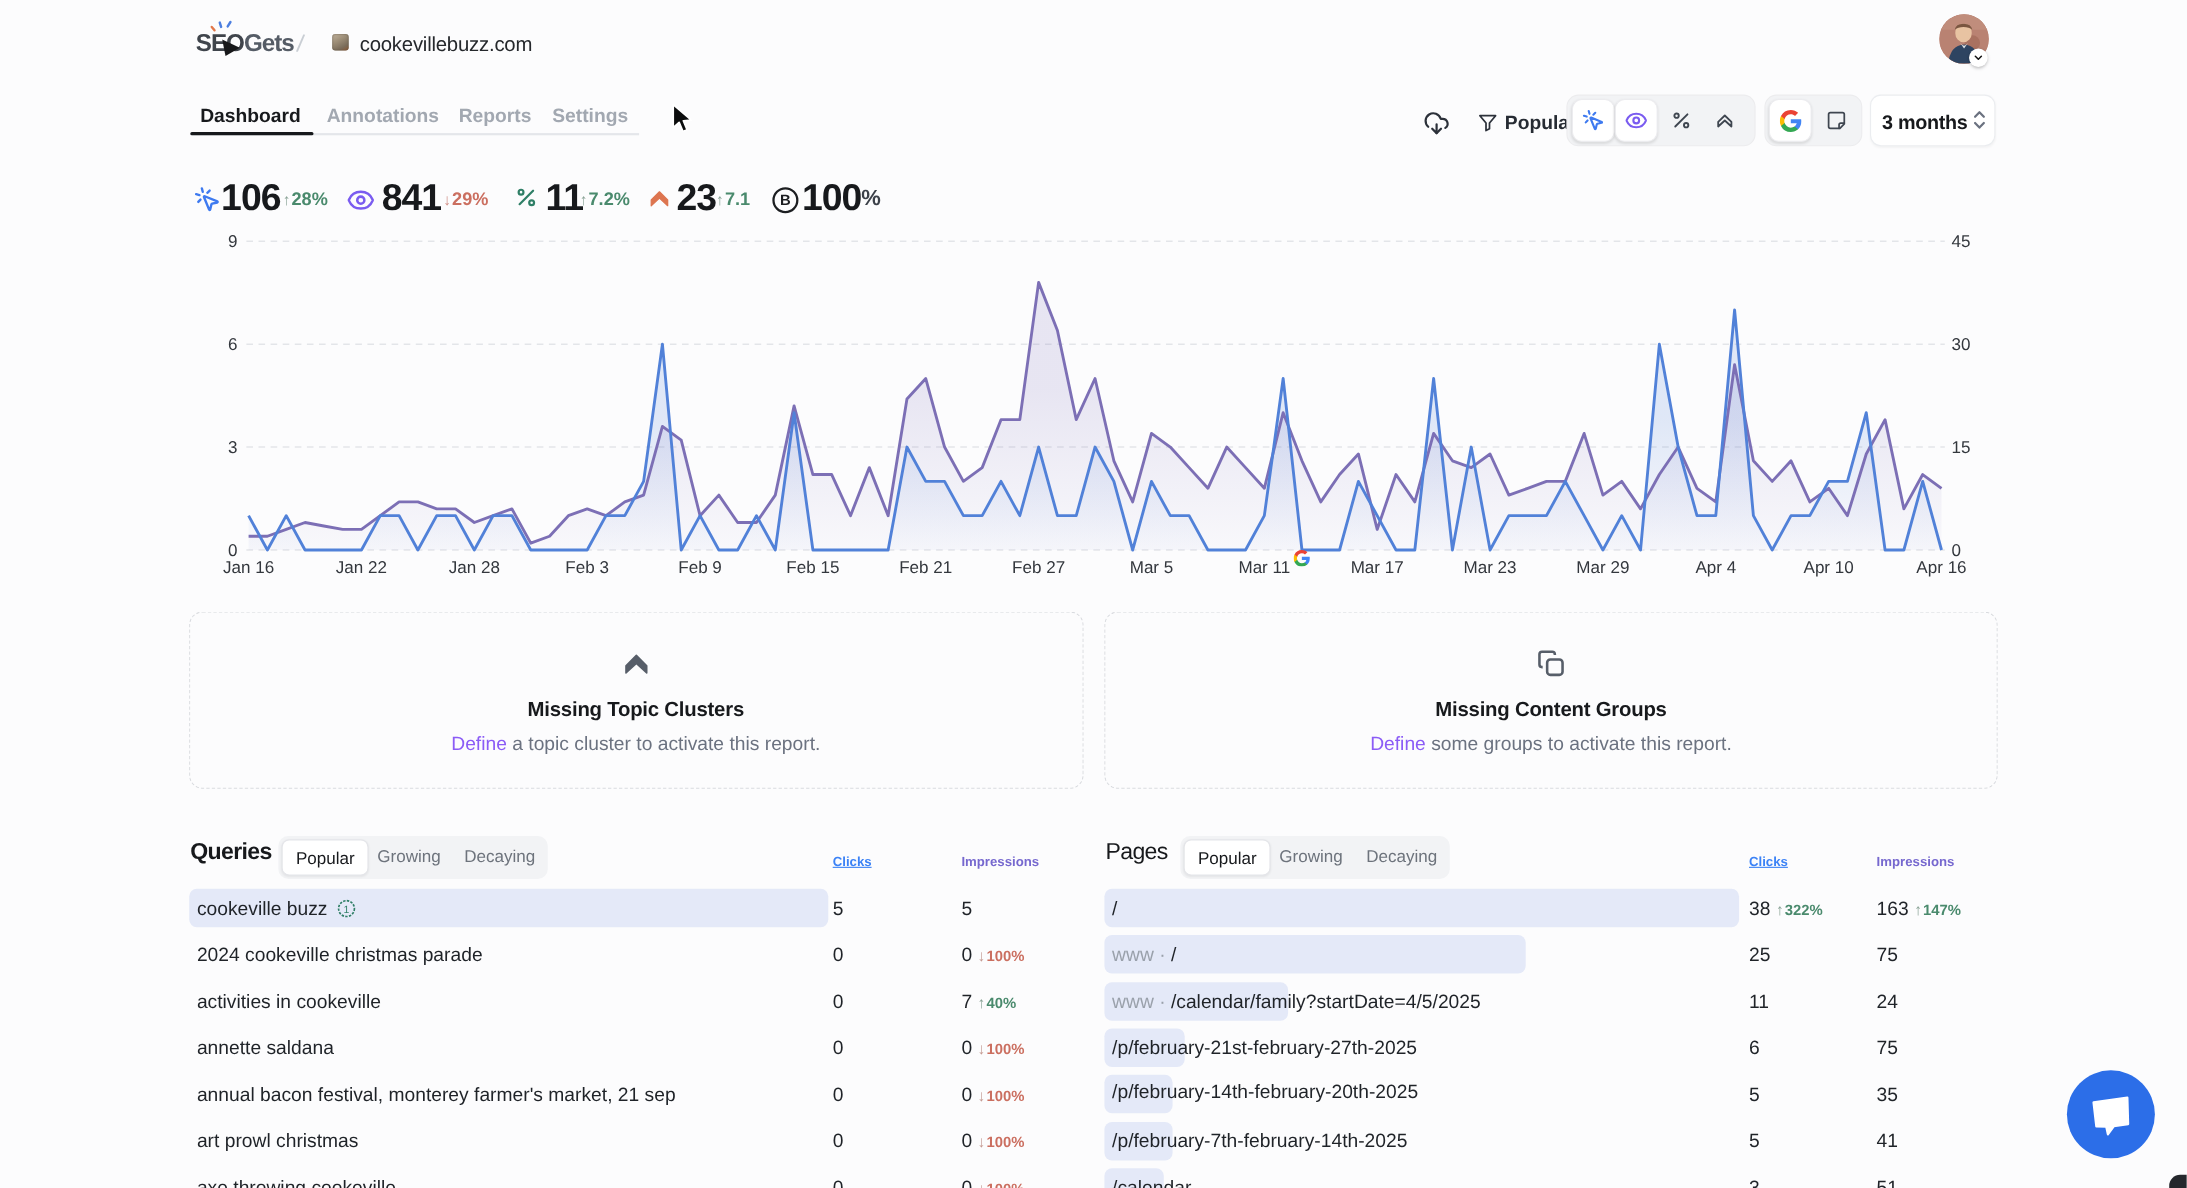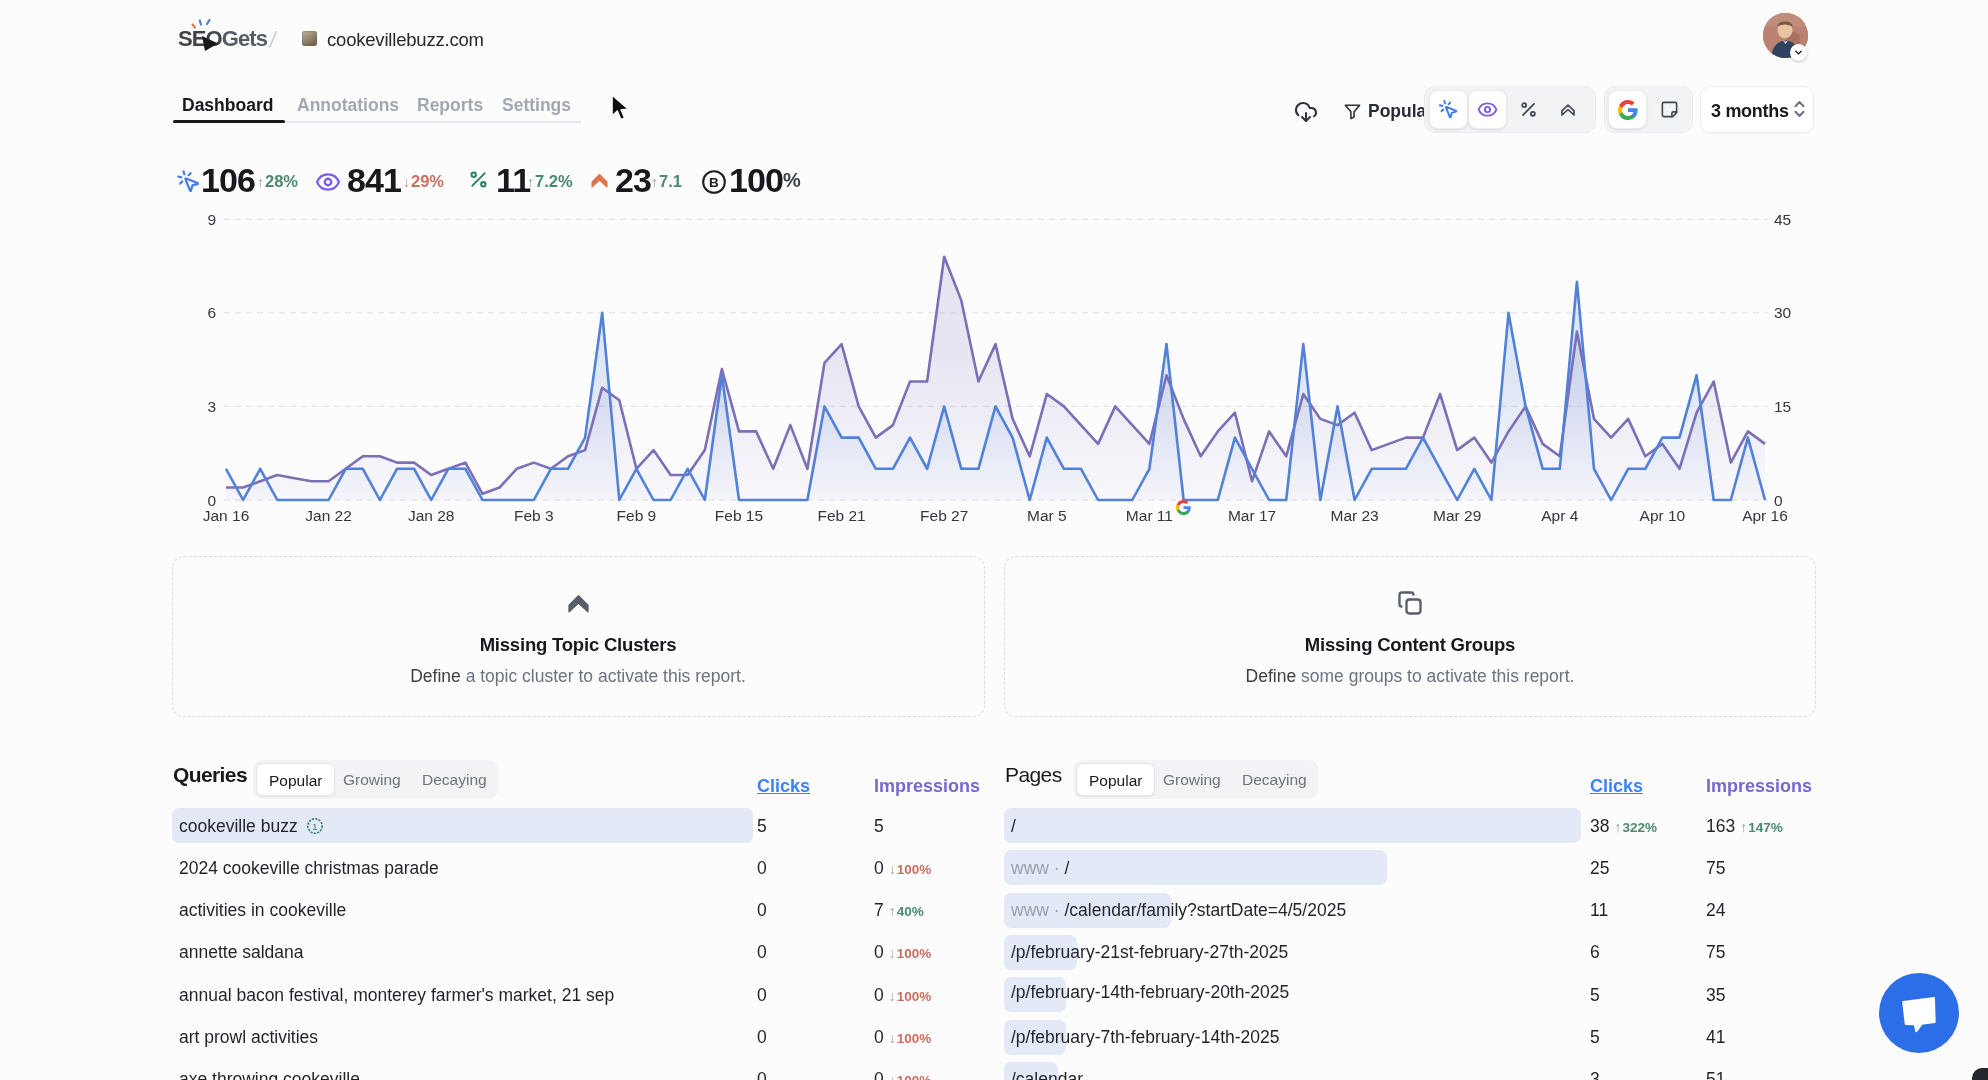--- a/index.html
+++ b/index.html
@@ -10,25 +10,25 @@
 .g {color:#4a8a6d} .r {color:#cb6f60}
 .gl {stroke:#e3e5e9;stroke-width:1.4;stroke-dasharray:6 5;fill:none}
 .yl {font-size:15.5px;fill:#33373d;font-family:"Liberation Sans"}
 .xl {font-size:15.5px;fill:#33373d;font-family:"Liberation Sans"}
 .tgroup {position:absolute;top:86px;height:47px;background:#f2f3f5;border:1px solid #ececee;border-radius:11px}
 .tbtn {position:absolute;top:90px;width:39px;height:39px;border-radius:9px;display:flex;align-items:center;justify-content:center}
 .tbtn.on {background:#fff;border:1px solid #ececef;box-shadow:0 1px 2.5px rgba(0,0,0,.10)}
 .card {position:absolute;top:556px;height:161px;border:1.5px dashed #d9dbdf;border-radius:12px}
 .ct {position:absolute;top:634px;font-size:18.5px;font-weight:bold;color:#17191c;text-align:center;letter-spacing:-0.2px}
 .cb {position:absolute;top:666px;font-size:17.5px;color:#6b7280;text-align:center}
-.bl {color:#404040}
+.bl {color:#8b5cf6}
 .pillg {position:absolute;top:760px;height:39px;background:#f2f3f5;border-radius:9px}
 .pill.on {position:absolute;top:763px;height:33px;line-height:33px;padding:0 12px;background:#fff;border:1px solid #e4e5e9;border-radius:7px;font-size:15.5px;font-weight:500;color:#17191c;box-shadow:0 1px 2px rgba(0,0,0,.06)}
 .ptxt {position:absolute;top:763px;height:33px;line-height:33px;padding:0 6px;font-size:15.5px;font-weight:500;color:#6d737c}
-.colh {position:absolute;top:776px;font-size:18px;font-weight:600}
+.colh {position:absolute;top:776px;font-size:12px;font-weight:600}
 .hl {position:absolute;height:35px;background:#e4e9f8;border-radius:7px}
 .rt {position:absolute;font-size:17.5px;color:#1f2328;height:42px;line-height:38px;white-space:nowrap}
 .rt .d {font-size:13.5px;font-weight:600;margin-left:5px}
 .rt .gy {color:#9aa1ab} .rt .dk {color:#1f2328}
 </style></head><body>
 <div style="position:absolute;left:178px;top:26px;font-size:22px;font-weight:bold;letter-spacing:-0.9px;color:#3f444b;">SEO<span style="color:#555c66">Gets</span></div>
 <svg width="40" height="48" viewBox="0 0 40 48" style="position:absolute;left:188px;top:14px">
  <path d="M7 13.5 L4.5 10.5" stroke="#e2784a" stroke-width="2.2" stroke-linecap="round"></path>
  <path d="M13 10.5 L11.8 6.5" stroke="#4c7fe0" stroke-width="2.2" stroke-linecap="round"></path>
  <path d="M19 10 L21.5 6" stroke="#4c7fe0" stroke-width="2.2" stroke-linecap="round"></path>
@@ -261,21 +261,21 @@
 <div class="rt" style="left:874px;top:848.8px">0<span class="d r"><span class="ar" style="color:#c49a92">↓</span>100%</span></div>
 <div class="rt" style="left:179px;top:891.1px">activities in cookeville</div>
 <div class="rt" style="left:757px;top:891.1px">0</div>
 <div class="rt" style="left:874px;top:891.1px">7<span class="d g"><span class="ar" style="color:#8aa396">↑</span>40%</span></div>
 <div class="rt" style="left:179px;top:933.4px">annette saldana</div>
 <div class="rt" style="left:757px;top:933.4px">0</div>
 <div class="rt" style="left:874px;top:933.4px">0<span class="d r"><span class="ar" style="color:#c49a92">↓</span>100%</span></div>
 <div class="rt" style="left:179px;top:975.7px">annual bacon festival, monterey farmer's market, 21 sep</div>
 <div class="rt" style="left:757px;top:975.7px">0</div>
 <div class="rt" style="left:874px;top:975.7px">0<span class="d r"><span class="ar" style="color:#c49a92">↓</span>100%</span></div>
-<div class="rt" style="left:179px;top:1018.0px">art prowl activities</div>
+<div class="rt" style="left:179px;top:1018.0px">art prowl christmas</div>
 <div class="rt" style="left:757px;top:1018.0px">0</div>
 <div class="rt" style="left:874px;top:1018.0px">0<span class="d r"><span class="ar" style="color:#c49a92">↓</span>100%</span></div>
 <div class="rt" style="left:179px;top:1060.3px">axe throwing cookeville</div>
 <div class="rt" style="left:757px;top:1060.3px">0</div>
 <div class="rt" style="left:874px;top:1060.3px">0<span class="d r"><span class="ar" style="color:#c49a92">↓</span>100%</span></div>
 <div class="hl" style="left:1004px;top:808.0px;width:577px"></div>
 <div class="rt" style="left:1011px;top:806.5px"><span class="dk">/</span></div>
 <div class="rt" style="left:1590px;top:806.5px">38<span class="d g"><span class="ar" style="color:#8aa396">↑</span>322%</span></div>
 <div class="rt" style="left:1706px;top:806.5px">163<span class="d g"><span class="ar" style="color:#8aa396">↑</span>147%</span></div>
 <div class="hl" style="left:1004px;top:850.3px;width:383px"></div>

